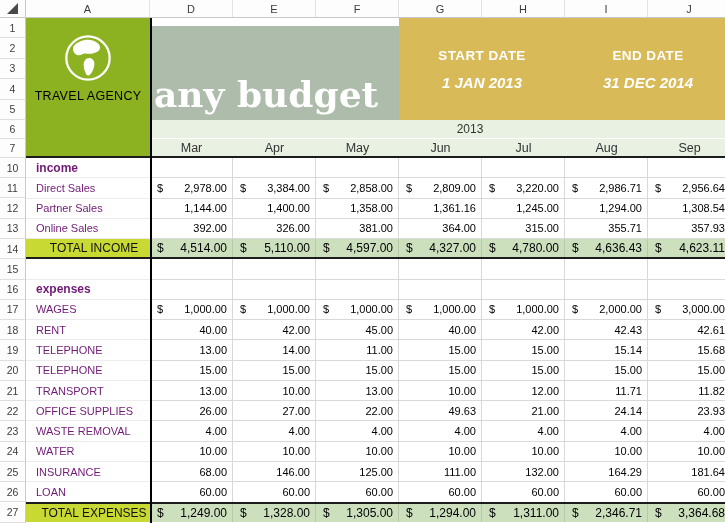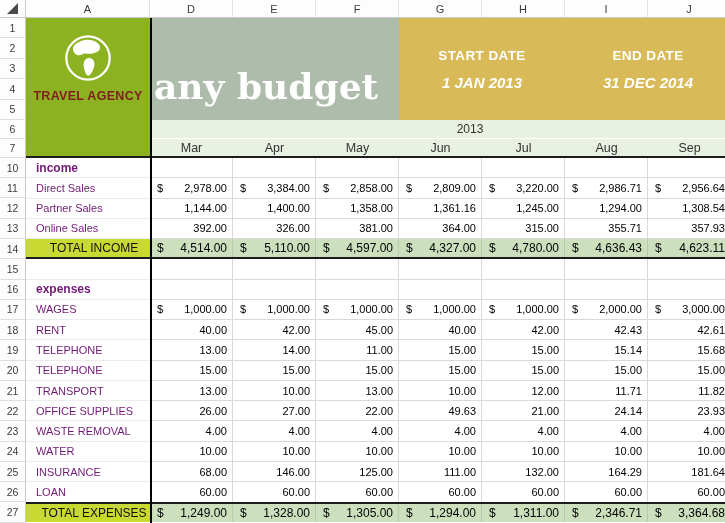--- a/index.html
+++ b/index.html
@@ -24,22 +24,22 @@
   .rowhdrs{position:absolute; left:0; top:18px; width:26px;}
   .rh{width:100%; display:flex; align-items:center; justify-content:center;
       font-size:10.5px; color:#3c3c3c; background:#fdfdfd;
       border-right:1px solid var(--hdr-line); border-bottom:1px solid #dedede;}
   
   #main{position:absolute; left:26px; top:18px; width:705px; height:505px;}
   .logo-cell{position:absolute; left:0; top:0; width:124px; height:140px;
              background:var(--accent-green); z-index:2; display:flex; flex-direction:column;
              align-items:center; border-bottom:2px solid var(--dark-line);}
   .logo-cell svg{margin-top:14px;}
-  .logo-text{margin-top:5px; color:#7f1d1d; font-weight:bold; font-size:12.5px; letter-spacing:.3px;}
-  .sage{position:absolute; left:124px; top:0; width:249px; height:102px;
+  .logo-text{margin-top:5px; color:#000000; font-weight:normal; font-size:12.5px; letter-spacing:.3px;}
+  .sage{position:absolute; left:124px; top:8px; width:249px; height:102px;
         background:var(--banner-sage); overflow:hidden; display:flex; align-items:flex-end;}
   .sheet-title{font-family:"DejaVu Serif","Liberation Serif",serif; font-weight:bold;
                color:#fff; font-size:36px; line-height:1; padding:0 0 16px 4px; white-space:nowrap;}
   .gold{position:absolute; left:373px; top:0; width:332px; height:102px;
         background:var(--banner-gold); display:flex;}
   .dateblock{width:166px; display:flex; flex-direction:column; align-items:center;
              justify-content:center; color:#fff; font-weight:bold;}
   .dateblock .dl{font-size:13.5px; letter-spacing:.4px;}
   .dateblock .dv{font-size:15px; margin-top:11px;font-style:italic;}
   .band6{position:absolute; left:124px; top:102px; width:581px; height:19px;

